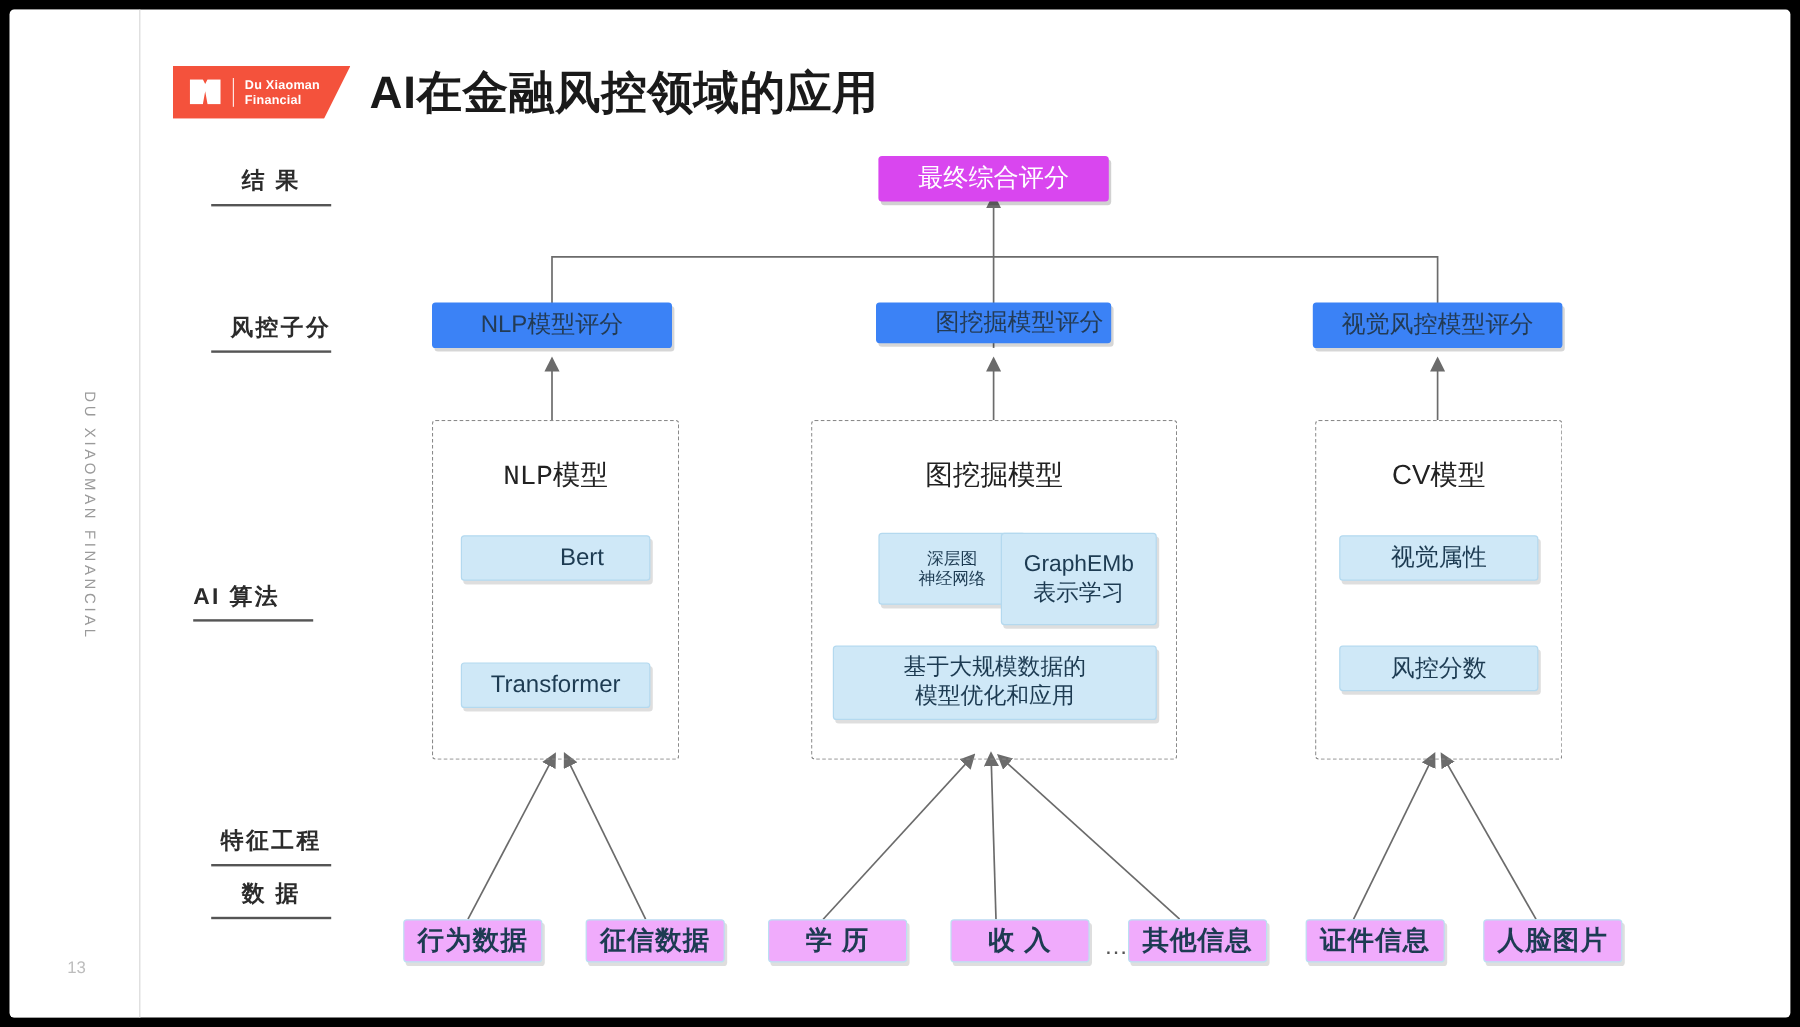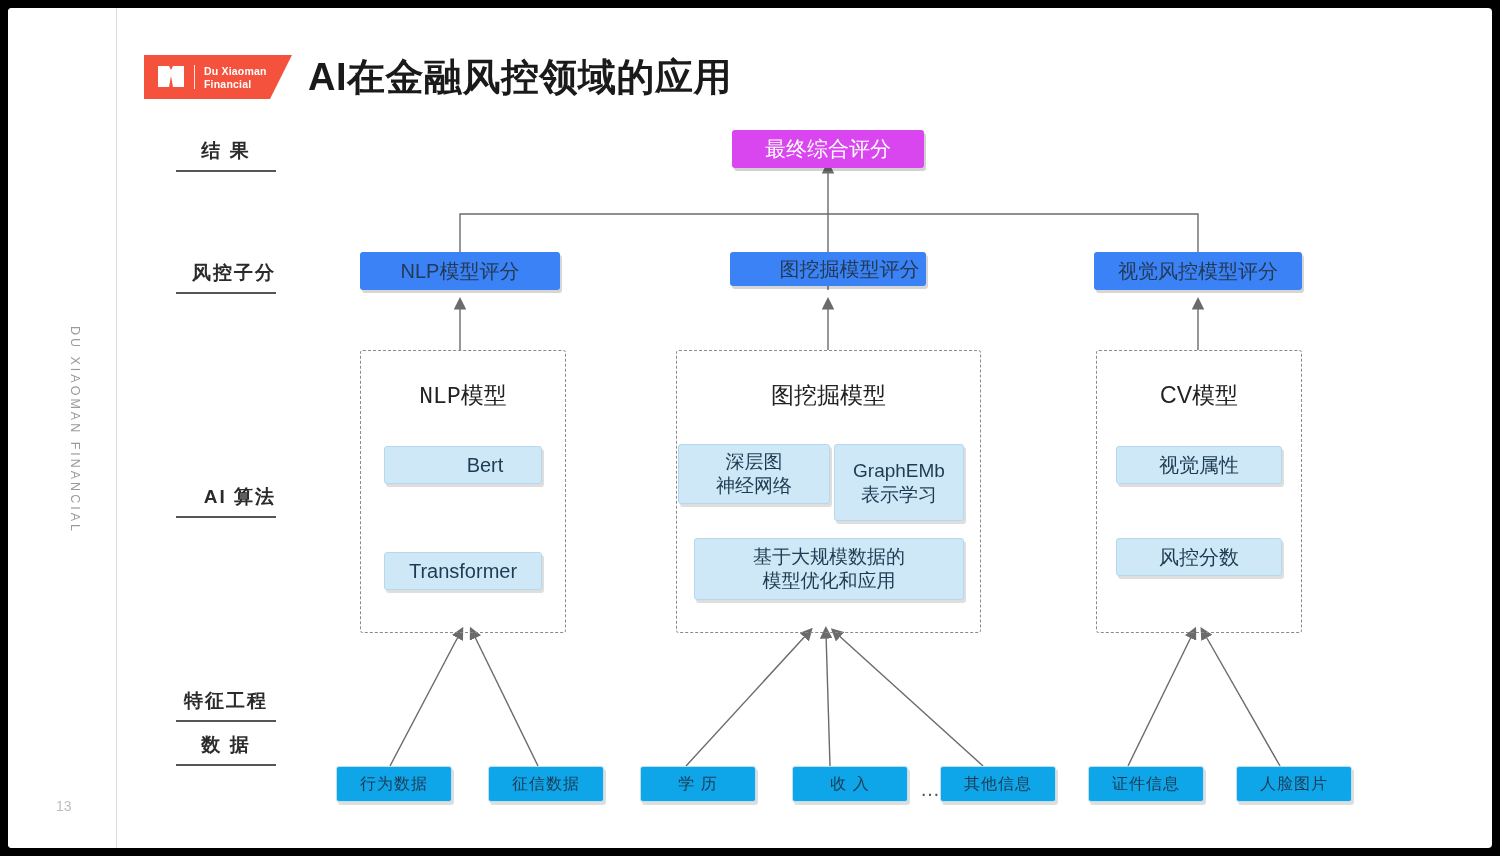--- a/index.html
+++ b/index.html
@@ -151,27 +151,28 @@
   }
   .node-algo {
     background: #cfe8f7;
     color: #1d3b52;
     font-size: 20px;
     border: 1px solid #b4d9ef;
     border-radius: 3px;
     box-shadow: 2px 3px 0 rgba(0,0,0,0.13);
   }
   .node-data {
-    background: #0ea5e9;
+    background: #f0abfc;
     color: #1d3b52;
-    font-size: 16px;
+    font-size: 22px;
     border: 1px solid #bcdff2;
     border-radius: 3px;
     box-shadow: 2px 3px 0 rgba(0,0,0,0.13);
     letter-spacing: 1px;
+    font-weight: bold;
   }
   .ellipsis {
     position: absolute;
     font-size: 20px;
     color: #555555;
   }
   svg.wires {
     position: absolute;
     left: 0; top: 0;
     width: 1484px;
@@ -222,38 +223,38 @@
       <path d="M678,758 L800,625" marker-end="url(#arrow)"></path>
       <path d="M822,758 L818,625" marker-end="url(#arrow)"></path>
       <path d="M975,758 L828,625" marker-end="url(#arrow)"></path>
       <path d="M1120,758 L1185,625" marker-end="url(#arrow)"></path>
       <path d="M1272,758 L1196,625" marker-end="url(#arrow)"></path>
     </g>
   </svg>
 
   <div class="row-label" style="left:168px; top:130px; width:100px; text-align:center;">结 果</div>
   <div class="row-label" style="left:168px; top:252px; width:100px; text-align:right;">风控子分</div>
-  <div class="row-label" style="left:168px; top:476px; width:100px; text-align:right;">AI 算法</div>
+  <div class="row-label" style="left:153px; top:476px; width:100px; text-align:left;">AI 算法</div>
   <div class="row-label" style="left:168px; top:680px; width:100px; text-align:center;">特征工程</div>
   <div class="row-label" style="left:168px; top:724px; width:100px; text-align:center;">数 据</div>
 
   <div class="node node-final" style="left:724px; top:122px; width:192px; height:38px;">最终综合评分</div>
 
   <div class="node node-sub" style="left:352px; top:244px; width:200px; height:38px;">NLP模型评分</div>
   <div class="node node-sub" style="left:722px; top:244px; width:196px; height:34px;padding-left:43px;">图挖掘模型评分</div>
   <div class="node node-sub" style="left:1086px; top:244px; width:208px; height:38px;">视觉风控模型评分</div>
 
   <div class="group-box" style="left:352px; top:342px; width:206px; height:283px;"></div>
   <div class="group-title" style="left:352px; top:372px; width:206px;font-family:Liberation Mono, monospace;">NLP模型</div>
   <div class="node node-algo" style="left:376px; top:438px; width:158px; height:38px;padding-left:44px;">Bert</div>
   <div class="node node-algo" style="left:376px; top:544px; width:158px; height:38px;">Transformer</div>
 
   <div class="group-box" style="left:668px; top:342px; width:305px; height:283px;"></div>
   <div class="group-title" style="left:668px; top:372px; width:305px;">图挖掘模型</div>
-  <div class="node node-algo" style="left:670px; top:436px; width:152px; height:60px; font-size:19px;">深层图
+  <div class="node node-algo" style="left:724px; top:436px; width:123px; height:60px; font-size:14px;">深层图
 神经网络</div>
   <div class="node node-algo" style="left:826px; top:436px; width:130px; height:77px; font-size:19px;">GraphEMb
 表示学习</div>
   <div class="node node-algo" style="left:686px; top:530px; width:270px; height:62px; font-size:19px;">基于大规模数据的
 模型优化和应用</div>
 
   <div class="group-box" style="left:1088px; top:342px; width:206px; height:283px;"></div>
   <div class="group-title" style="left:1088px; top:372px; width:206px;">CV模型</div>
   <div class="node node-algo" style="left:1108px; top:438px; width:166px; height:38px;">视觉属性</div>
   <div class="node node-algo" style="left:1108px; top:530px; width:166px; height:38px;">风控分数</div>

